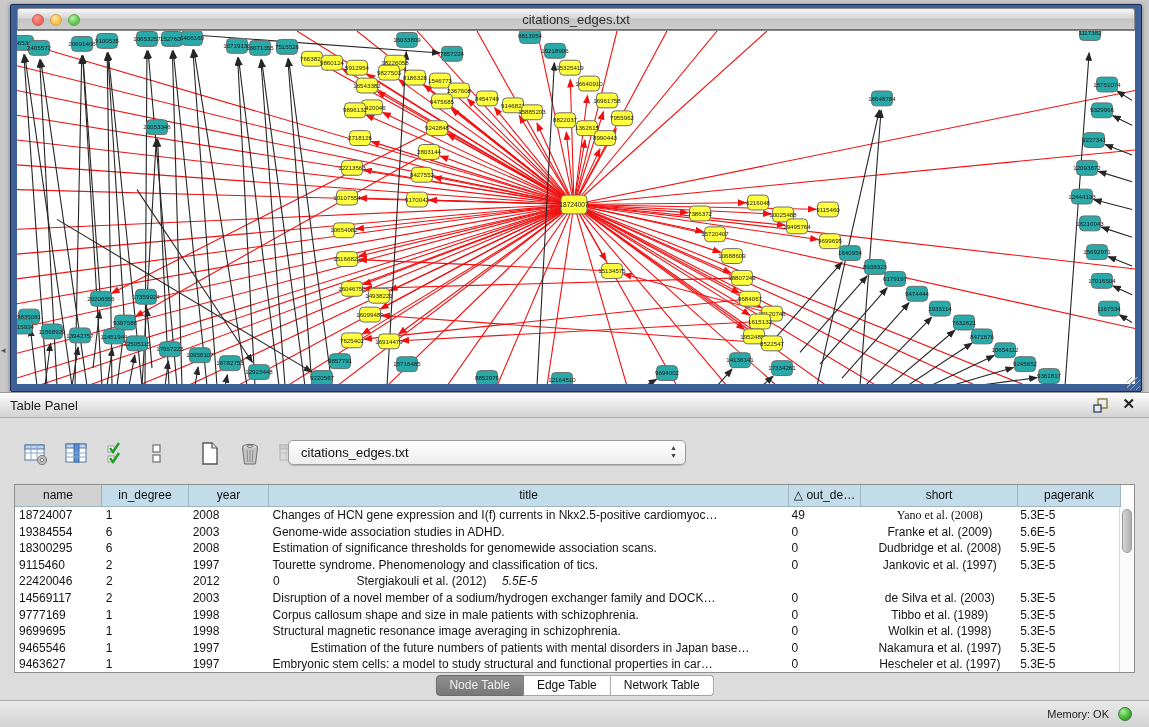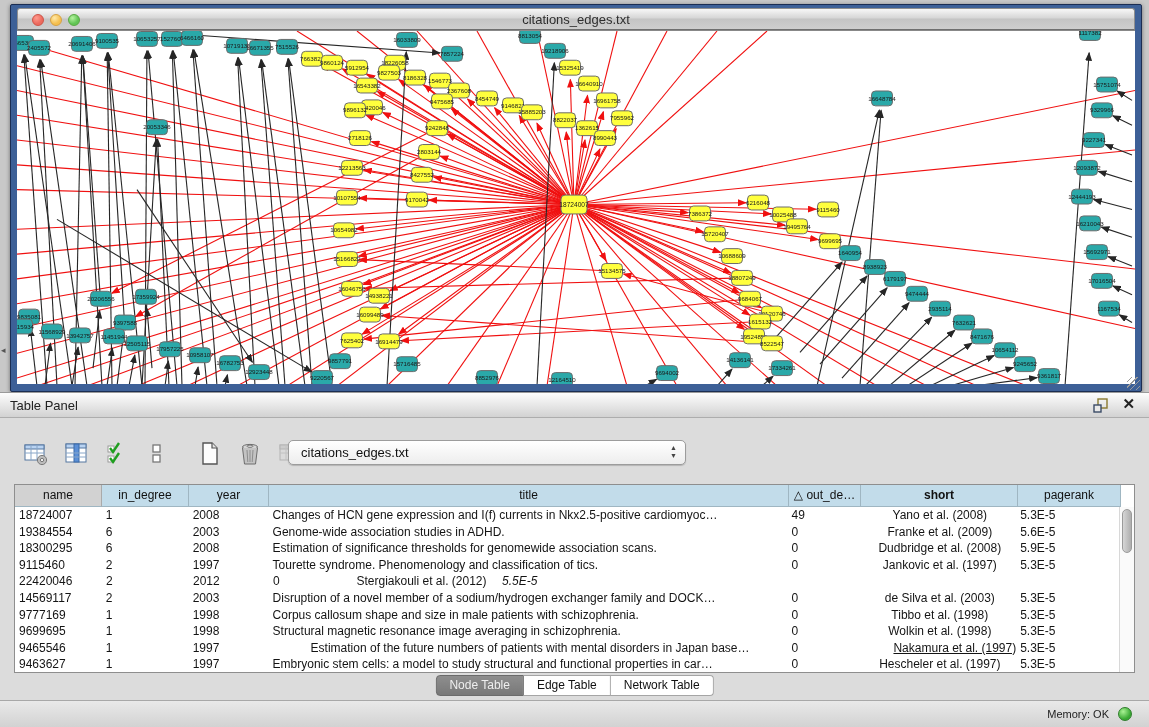--- a/index.html
+++ b/index.html
@@ -799,31 +799,31 @@
     </div>
   </div>
 
   <div class="tp-table">
     <div class="tbl-head" id="tbl-head">
         <div class="th first" style="width: 87px;">name</div>
         <div class="th" style="width: 87px;">in_degree</div>
         <div class="th" style="width: 80px;">year</div>
         <div class="th" style="width: 520px;">title</div>
         <div class="th" style="width: 72px;">△ out_de…</div>
-        <div class="th" style="width: 157px; font-weight: bold;">short</div>
+        <div class="th" style="width: 157px;">short</div>
         <div class="th" style="width: 103px;">pagerank</div>
       </div>
     <div class="tbl-body" id="tbl-body">
         <div class="tr">
           <div class="td" style="width: 87px; text-align: left;">18724007</div>
           <div class="td" style="width: 87px; text-align: left;">1</div>
           <div class="td" style="width: 80px; text-align: left;">2008</div>
           <div class="td" style="width: 520px; text-align: left;">Changes of HCN gene expression and I(f) currents in Nkx2.5-positive cardiomyoc…</div>
           <div class="td" style="width: 72px; text-align: left;">49</div>
-          <div class="td" style="width: 157px; text-align: center;">Yano et al. (2008)</div>
+          <div class="td" style="width: 157px; text-align: center; font-family: Liberation Serif, serif;">Yano et al. (2008)</div>
           <div class="td" style="width: 103px; text-align: left;">5.3E-5</div>
         </div>
         <div class="tr">
           <div class="td" style="width: 87px; text-align: left;">19384554</div>
           <div class="td" style="width: 87px; text-align: left;">6</div>
           <div class="td" style="width: 80px; text-align: left;">2003</div>
           <div class="td" style="width: 520px; text-align: left;">Genome-wide association studies in ADHD.</div>
           <div class="td" style="width: 72px; text-align: left;">0</div>
           <div class="td" style="width: 157px; text-align: center;">Franke et al. (2009)</div>
           <div class="td" style="width: 103px; text-align: left;">5.6E-5</div>
@@ -862,39 +862,39 @@
           <div class="td" style="width: 72px; text-align: left;">0</div>
           <div class="td" style="width: 157px; text-align: center;">de Silva et al. (2003)</div>
           <div class="td" style="width: 103px; text-align: left;">5.3E-5</div>
         </div>
         <div class="tr">
           <div class="td" style="width: 87px; text-align: left;">9777169</div>
           <div class="td" style="width: 87px; text-align: left;">1</div>
           <div class="td" style="width: 80px; text-align: left;">1998</div>
           <div class="td" style="width: 520px; text-align: left;">Corpus callosum shape and size in male patients with schizophrenia.</div>
           <div class="td" style="width: 72px; text-align: left;">0</div>
-          <div class="td" style="width: 157px; text-align: center;">Tibbo et al. (1998)</div>
+          <div class="td" style="width: 157px; text-align: center;">Tibbo et al. (1989)</div>
           <div class="td" style="width: 103px; text-align: left;">5.3E-5</div>
         </div>
         <div class="tr">
           <div class="td" style="width: 87px; text-align: left;">9699695</div>
           <div class="td" style="width: 87px; text-align: left;">1</div>
           <div class="td" style="width: 80px; text-align: left;">1998</div>
           <div class="td" style="width: 520px; text-align: left;">Structural magnetic resonance image averaging in schizophrenia.</div>
           <div class="td" style="width: 72px; text-align: left;">0</div>
           <div class="td" style="width: 157px; text-align: center;">Wolkin et al. (1998)</div>
           <div class="td" style="width: 103px; text-align: left;">5.3E-5</div>
         </div>
         <div class="tr">
           <div class="td" style="width: 87px; text-align: left;">9465546</div>
           <div class="td" style="width: 87px; text-align: left;">1</div>
           <div class="td" style="width: 80px; text-align: left;">1997</div>
           <div class="td" style="width: 520px; text-align: center;">Estimation of the future numbers of patients with mental disorders in Japan base…</div>
           <div class="td" style="width: 72px; text-align: left;">0</div>
-          <div class="td" style="width: 157px; text-align: right; text-decoration: underline;">Nakamura et al. (1997)</div>
+          <div class="td" style="width: 157px; text-align: center;">Nakamura et al. (1997)</div>
           <div class="td" style="width: 103px; text-align: left;">5.3E-5</div>
         </div>
         <div class="tr">
           <div class="td" style="width: 87px; text-align: left;">9463627</div>
           <div class="td" style="width: 87px; text-align: left;">1</div>
           <div class="td" style="width: 80px; text-align: left;">1997</div>
           <div class="td" style="width: 520px; text-align: left;">Embryonic stem cells: a model to study structural and functional properties in car…</div>
           <div class="td" style="width: 72px; text-align: left;">0</div>
           <div class="td" style="width: 157px; text-align: center;">Hescheler et al. (1997)</div>
           <div class="td" style="width: 103px; text-align: left;">5.3E-5</div>

